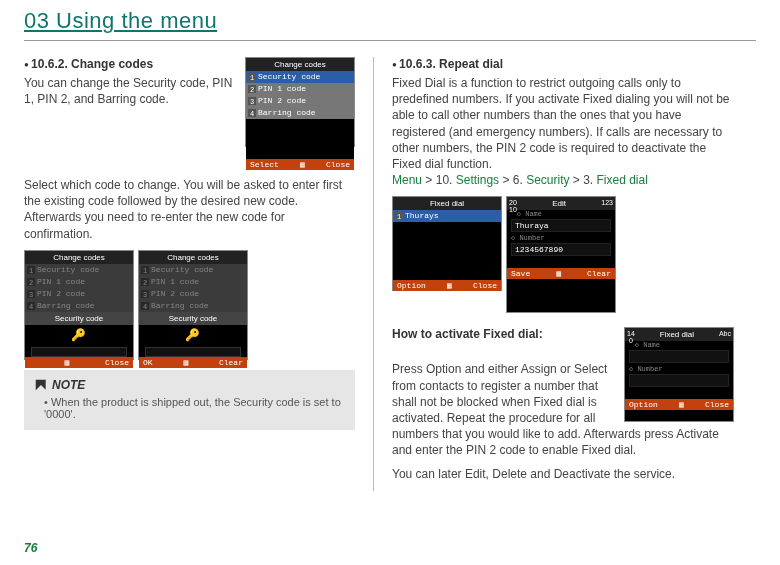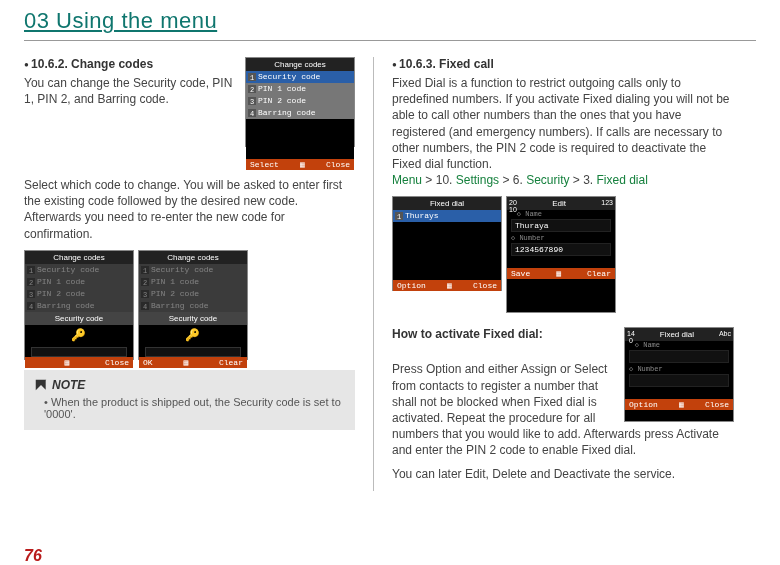--- a/index.html
+++ b/index.html
@@ -44,22 +44,22 @@
   .ps-body { background:#000; height:40px; }
   .ps-soft { display:flex; justify-content:space-between; background:#c2410c; color:#fff; font-size:8px; padding:1px 4px; }
   .ps-key { display:flex; justify-content:center; align-items:center; color:#c9a33b; height:22px; font-size:12px; }
   .ps-input { background:#111; border:1px solid #333; height:10px; margin:0 6px; }
   .shots-row { display:flex; gap:4px; margin-bottom:10px; }
   .note-box { background:#e6e6e6; padding:8px 10px 10px 10px; font-size:11px; color:#555; }
   .note-head { display:flex; align-items:center; gap:4px; font-weight:bold; font-style:italic; color:#333; margin-bottom:4px; font-size:12px;}
   .note-icon { width:14px; height:14px; }
   .note-icon svg { width:14px; height:14px; }
   .page-num {
-    position: absolute; left: 24px; bottom: 0;
-    font-family: Arial; font-size: 16px; font-style: italic; font-weight: bold; color:#b91c1c;
+    position: absolute; left: 24px; bottom: 10px;
+    font-family: Arial; font-size: 12px; font-style: italic; font-weight: bold; color:#15803d;
   }
   .lnk { color:#15803d; }
   .subhead { font-weight:bold; margin:14px 0 20px 0; }
   .ps-label { color:#888; font-size:7px; padding:0 4px; }
   .ps-val { background:#111; color:#fff; margin:1px 4px 2px 4px; padding:1px 3px; font-size:8px; border:1px solid #222; }
   .clearfix::after { content:""; display:block; clear:both; }
 </style>
 </head>
 <body>
 
@@ -172,21 +172,21 @@
               <path fill="#333" d="M3 3h18L3 21V3z"></path>
             </svg>
         </span>
         <span>NOTE</span>
       </div>
       <div style="padding-left:10px">• <span>When the product is shipped out, the Security code is set to '0000'.</span></div>
     </div>
   </div>
 
   <div class="col-right">
-    <div class="section-head bullet">10.6.3. Fixed call</div>
+    <div class="section-head bullet">10.6.3. Repeat dial</div>
     <p>
       <span>Fixed Dial is a function to restrict outgoing calls only to predefined numbers. If you activate Fixed dialing you will not be able to call other numbers than the ones that you have registered (and emergency numbers). If calls are necessary to other numbers, the PIN 2 code is required to deactivate the Fixed dial function.</span><br>
       <span class="lnk">Menu</span><span> &gt; 10. </span><span class="lnk">Settings</span><span> &gt; 6. </span><span class="lnk">Security</span><span> &gt; 3. </span><span class="lnk">Fixed dial</span>
     </p>
 
     <div class="shots-row">
 
       <div class="phone-shot" style="height:95px">
         <div class="ps-title">Fixed dial</div>
         <div class="ps-row sel">

